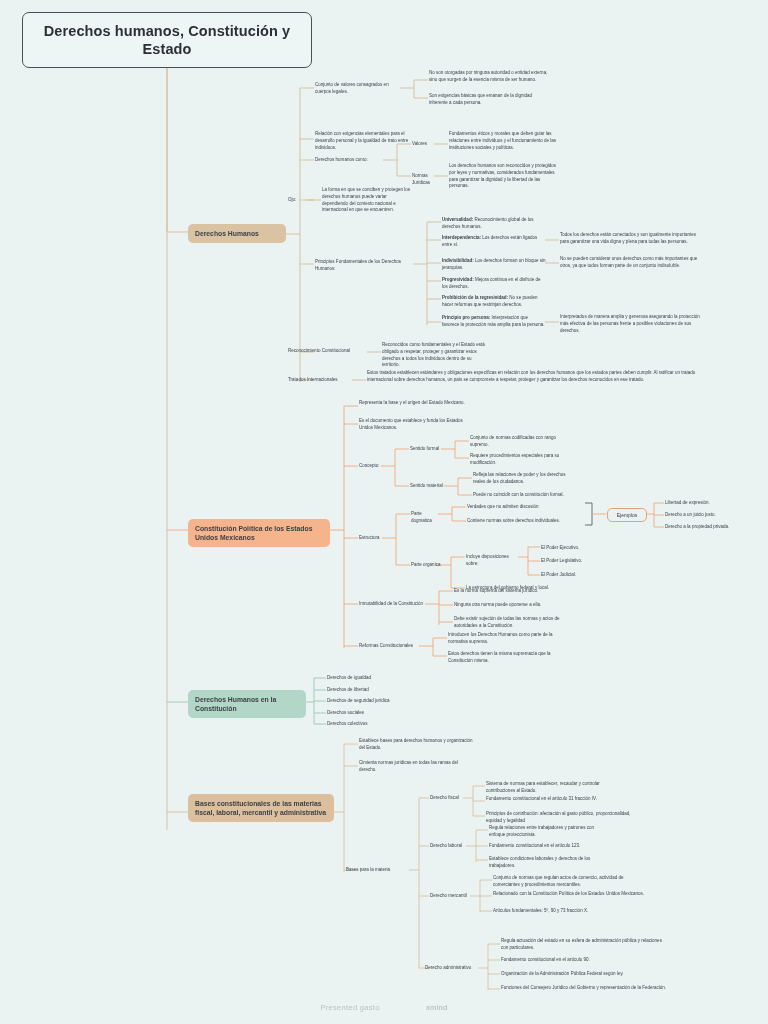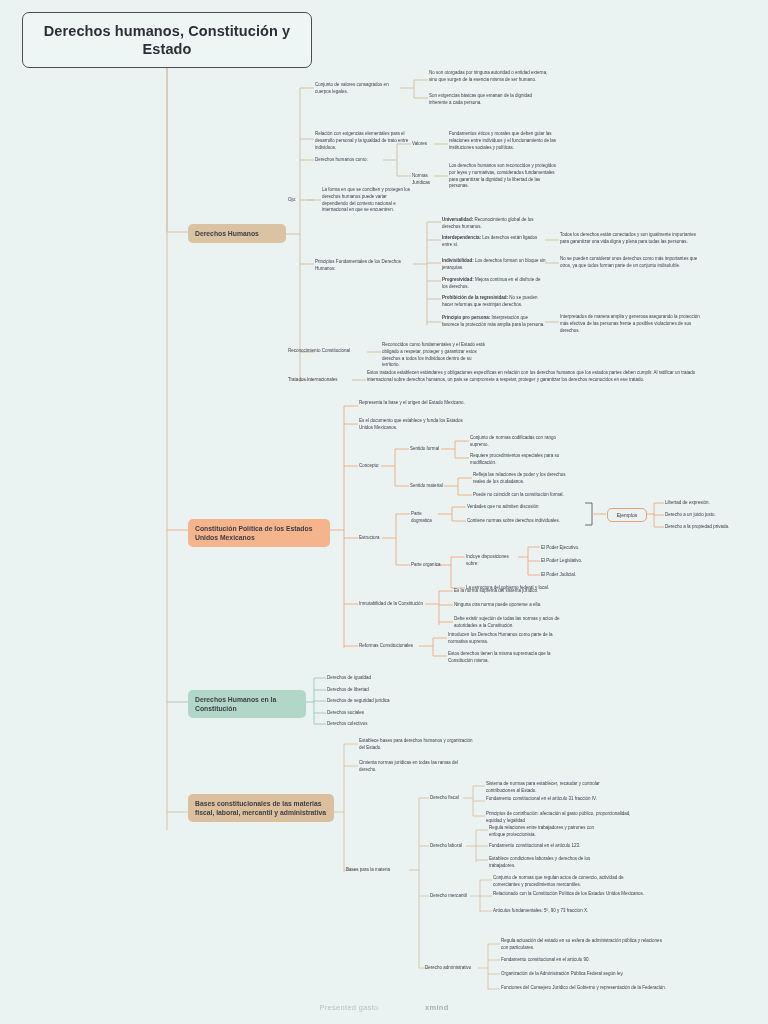--- a/index.html
+++ b/index.html
@@ -75,21 +75,21 @@
   .t strong { font-weight: bold; }
 
   .footer {
     position: absolute;
     left: 0; bottom: 12px; width: 768px;
     text-align: center;
     font-size: 7.5px;
     color: #b9c3c3;
     letter-spacing: .3px;
   }
-  .footer b { color: #a8b3b3; font-weight: bold; margin-left: 44px; }
+  .footer b { color: #a8b3b3; font-weight: normal; margin-left: 44px; }
 </style>
 </head>
 <body>
 
 <div id="canvas">
 
   <svg id="wires" viewBox="0 0 768 1024">
     <g fill="none" stroke-width="0.9">
 
       <path d="M167,60 L167,232" stroke="#d6bc98"></path>

